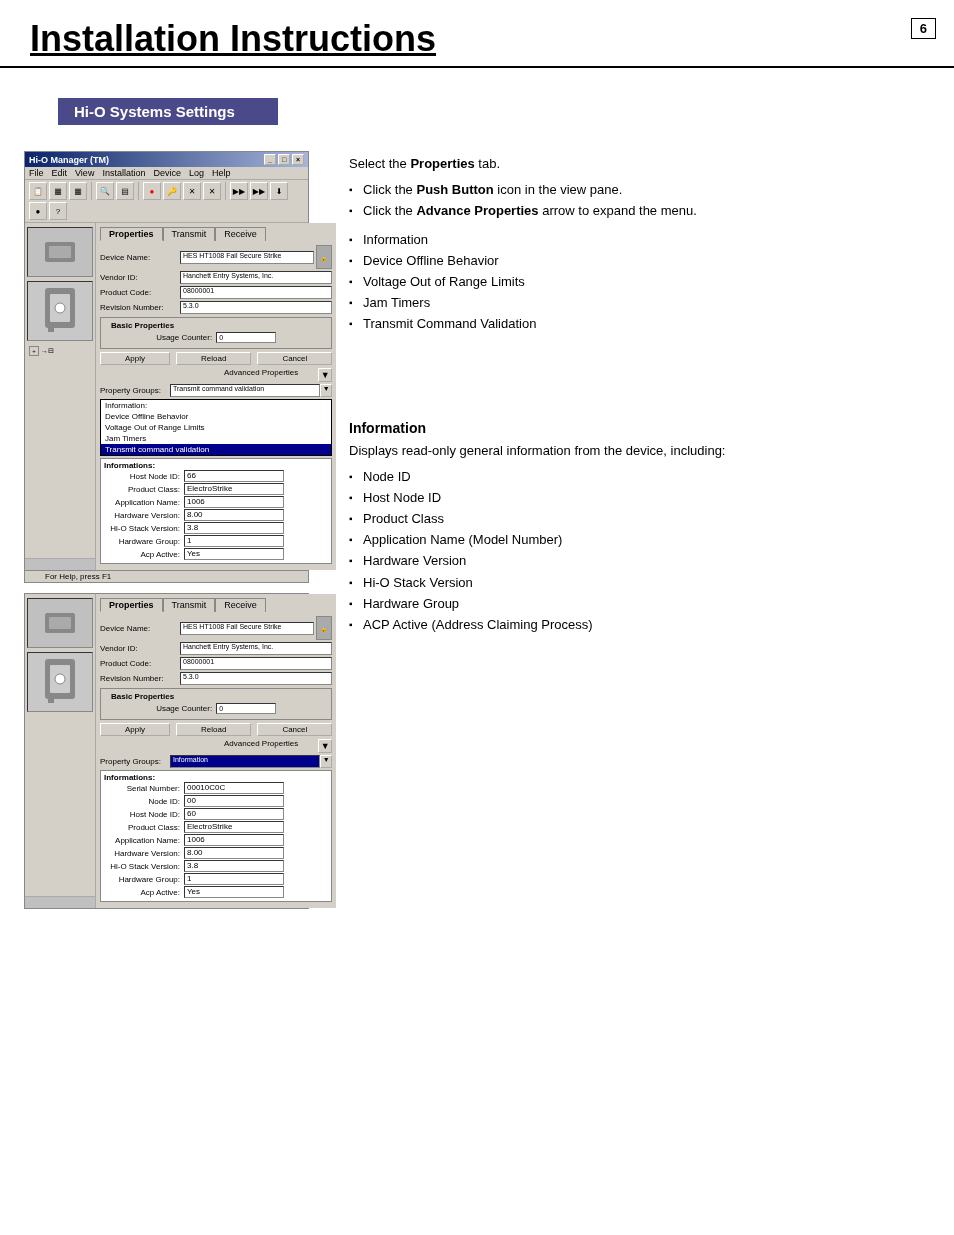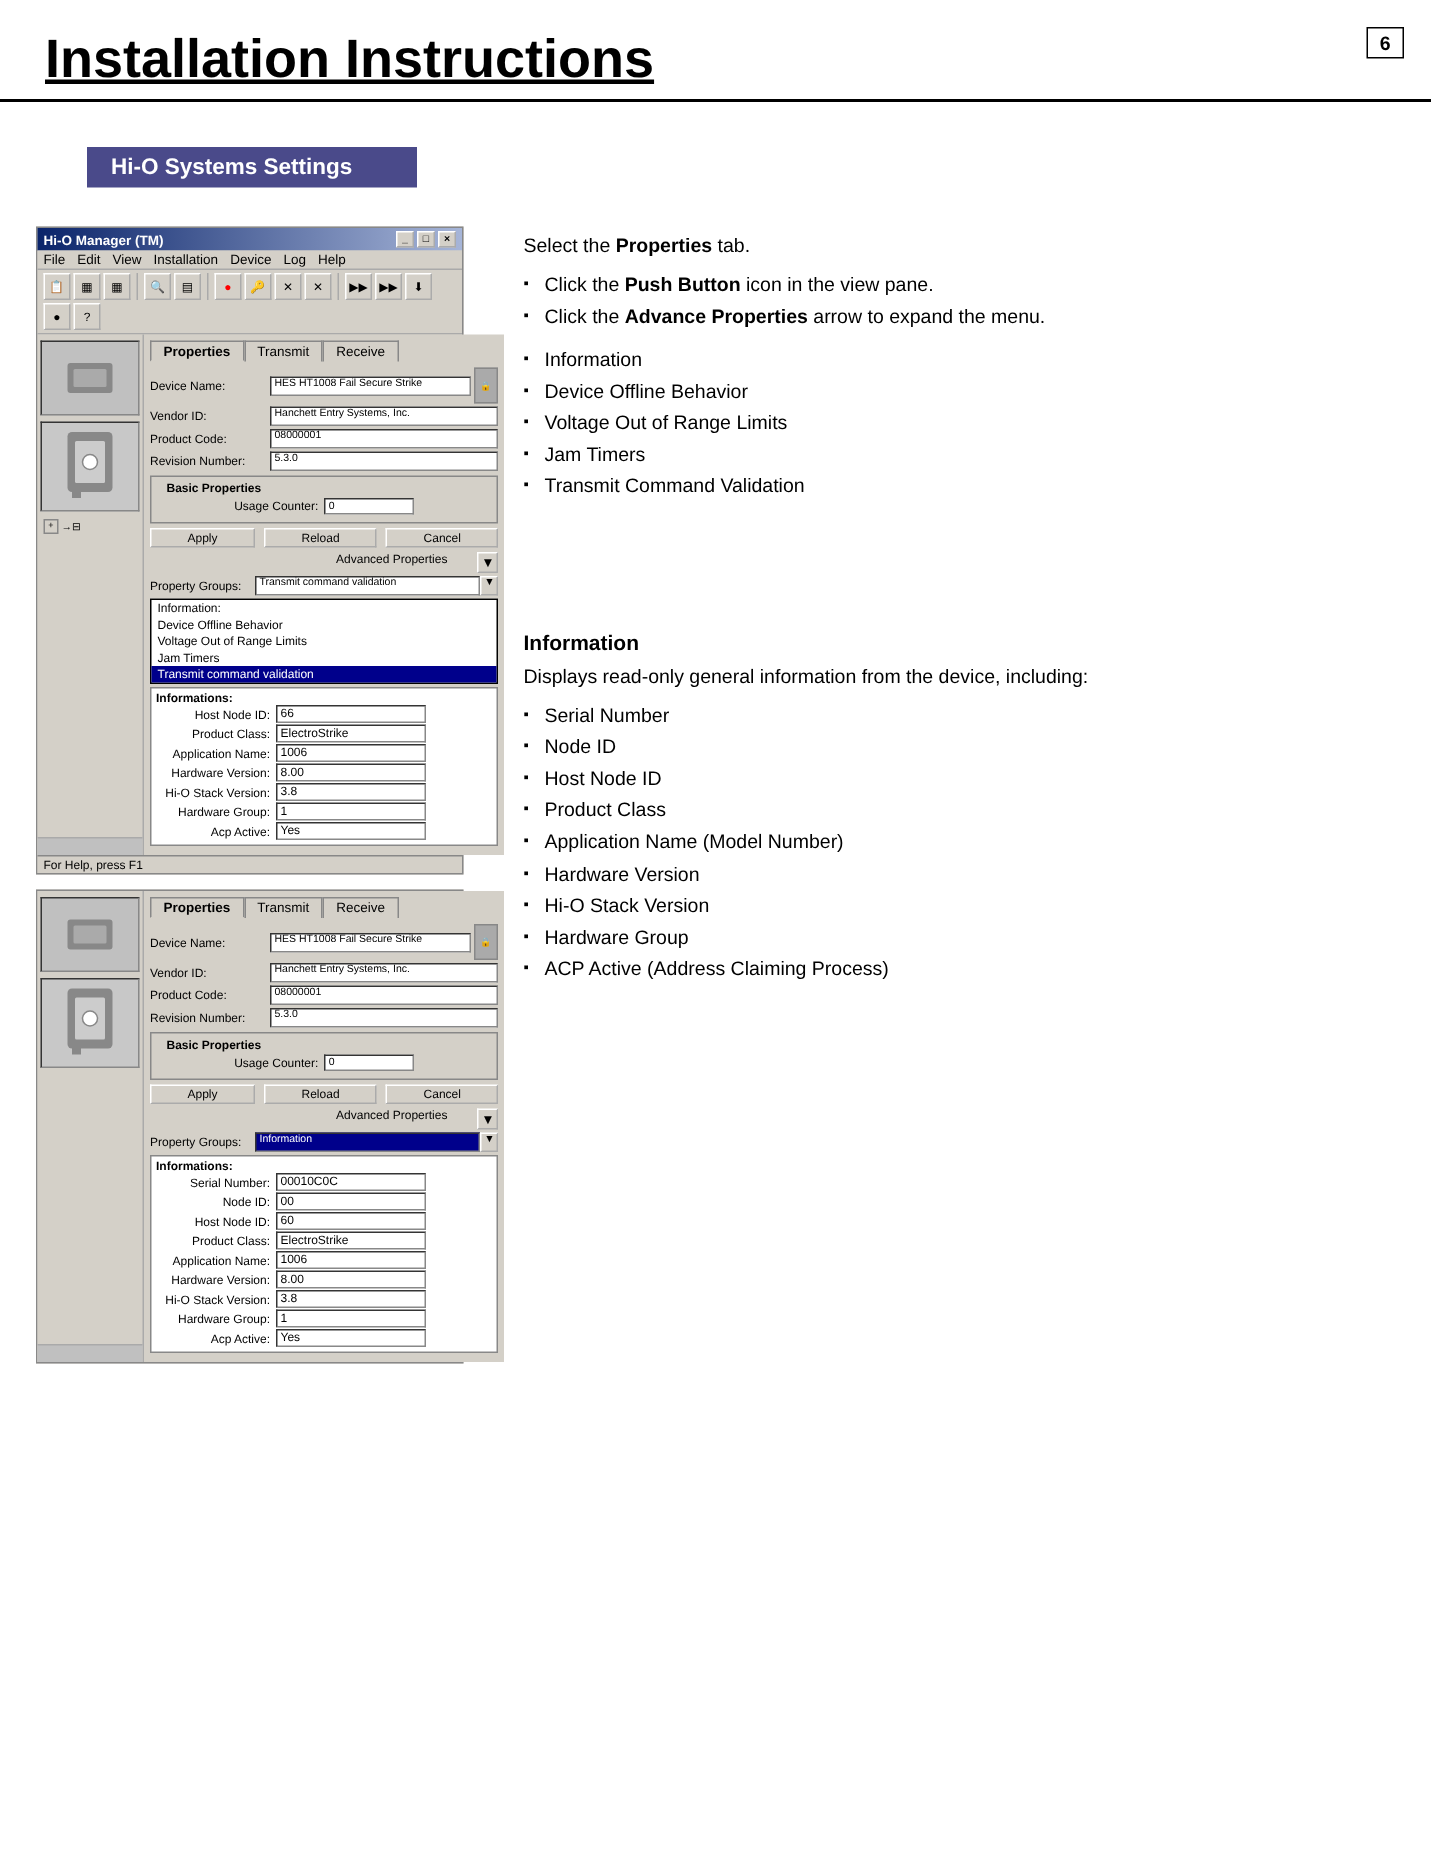--- a/index.html
+++ b/index.html
@@ -316,21 +316,21 @@
       background: #fff;
       border: 1px inset #888;
       font-size: 8px;
       padding: 0 2px;
     }
 
     .statusbar {
       background: #d4d0c8;
       border-top: 1px solid #888;
       font-size: 8px;
-      padding: 1px 4px;
+      padding: 1px 20px;
     }
 
     
     .dropdown-list {
       background: #fff;
       border: 1px solid #000;
       font-size: 8px;
       margin: 0;
       padding: 0;
     }
@@ -682,21 +682,20 @@
       <li>Voltage Out of Range Limits</li>
       <li>Jam Timers</li>
       <li>Transmit Command Validation</li>
     </ul>
 
     <div style="height: 60px;"></div>
 
     <div class="info-section-title">Information</div>
     <p>Displays read-only general information from the device, including:</p>
     <ul>
-      <li>Serial Number</li>
       <li>Node ID</li>
       <li>Host Node ID</li>
       <li>Product Class</li>
       <li>Application Name (Model Number)</li>
       <li>Hardware Version</li>
       <li>Hi-O Stack Version</li>
       <li>Hardware Group</li>
       <li>ACP Active (Address Claiming Process)</li>
     </ul>
   </div>

